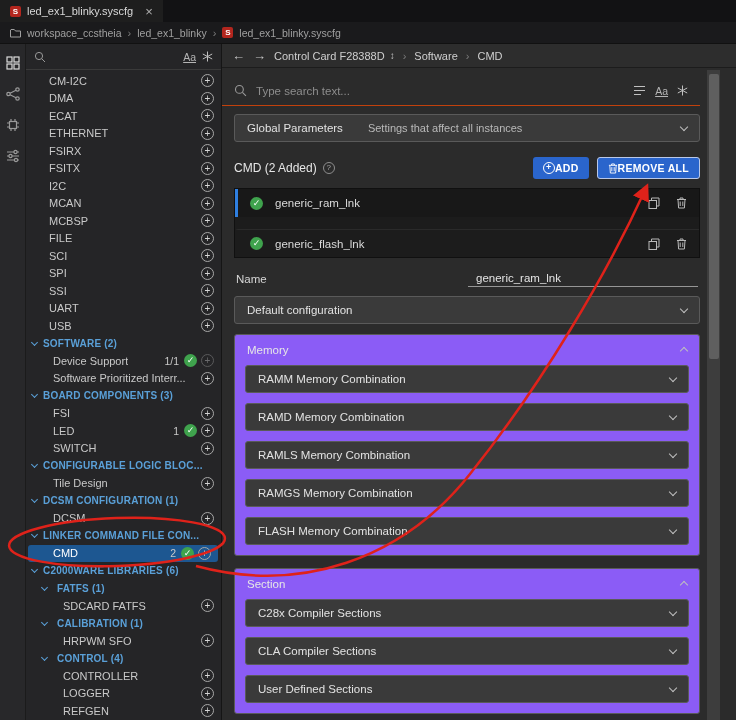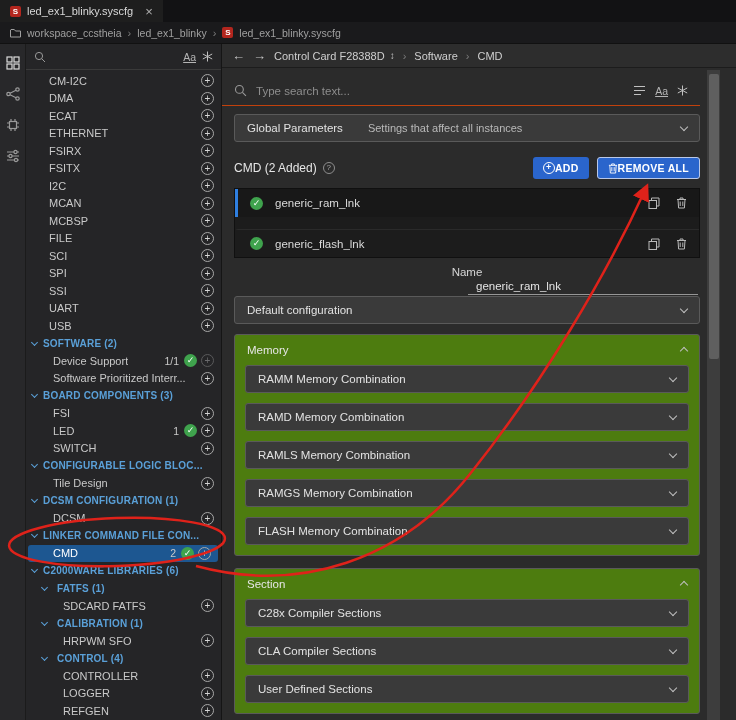--- a/index.html
+++ b/index.html
@@ -99,29 +99,29 @@
   .bplus::before { content: "+"; }
 
   .instances { margin-top: 6px; background: #1c1c1c; border: 1px solid #101010; }
   .inst { height: 28px; display: flex; align-items: center; gap: 8px; padding: 0 12px;
     border-left: 3px solid transparent; color: #dadada; font-size: 11.5px; }
   .inst + .inst { border-top: 1px solid #2a2a2a; margin-top: 12px; }
   .inst.sel { border-left-color: #2f7fe0; background: #181818; }
   .iicons { margin-left: auto; display: flex; gap: 16px; align-items: center; }
   .iicons svg { stroke: #b8b8b8; fill: none; stroke-width: 1; }
 
-  .namerow { display: flex; align-items: center; margin-top: 8px; height: 25px; padding: 0 2px; flex-direction: column; }
+  .namerow { display: flex; align-items: center; margin-top: 8px; height: 25px; padding: 0 2px; }
   .nlabel { font-size: 11.5px; color: #d6d6d6; }
   .nameinput { margin-left: auto; width: 230px; background: transparent; border: none;
     border-bottom: 1px solid #969696; color: #e3e3e3; font-size: 11.5px; padding: 2px 8px;
     font-family: inherit; outline: none; }
 
   .defaultcfg { margin-top: 5px; }
 
-  .group { margin-top: 10px; border: 1px solid #5a5a5a; border-radius: 3px; background: #4d7c0f; }
+  .group { margin-top: 10px; border: 1px solid #5a5a5a; border-radius: 3px; background: #8b5cf6; }
   .ghead { height: 30px; display: flex; align-items: center; justify-content: space-between;
     padding: 0 12px; font-size: 11.5px; color: #e6e6e6; }
   .group .crow { margin: 0 10px 10px; }
   .group.sectiongrp { margin-top: 12px; }
   .group.partial { margin-top: 12px; height: 40px; }
 
   .vscroll { position: absolute; right: 16px; top: 26px; bottom: 0; width: 13px; background: #3d3d3d; }
   .vthumb { position: absolute; top: 4px; left: 1.5px; width: 10px; height: 285px; background: #5f5f5f;
     border-radius: 2px; }
 

